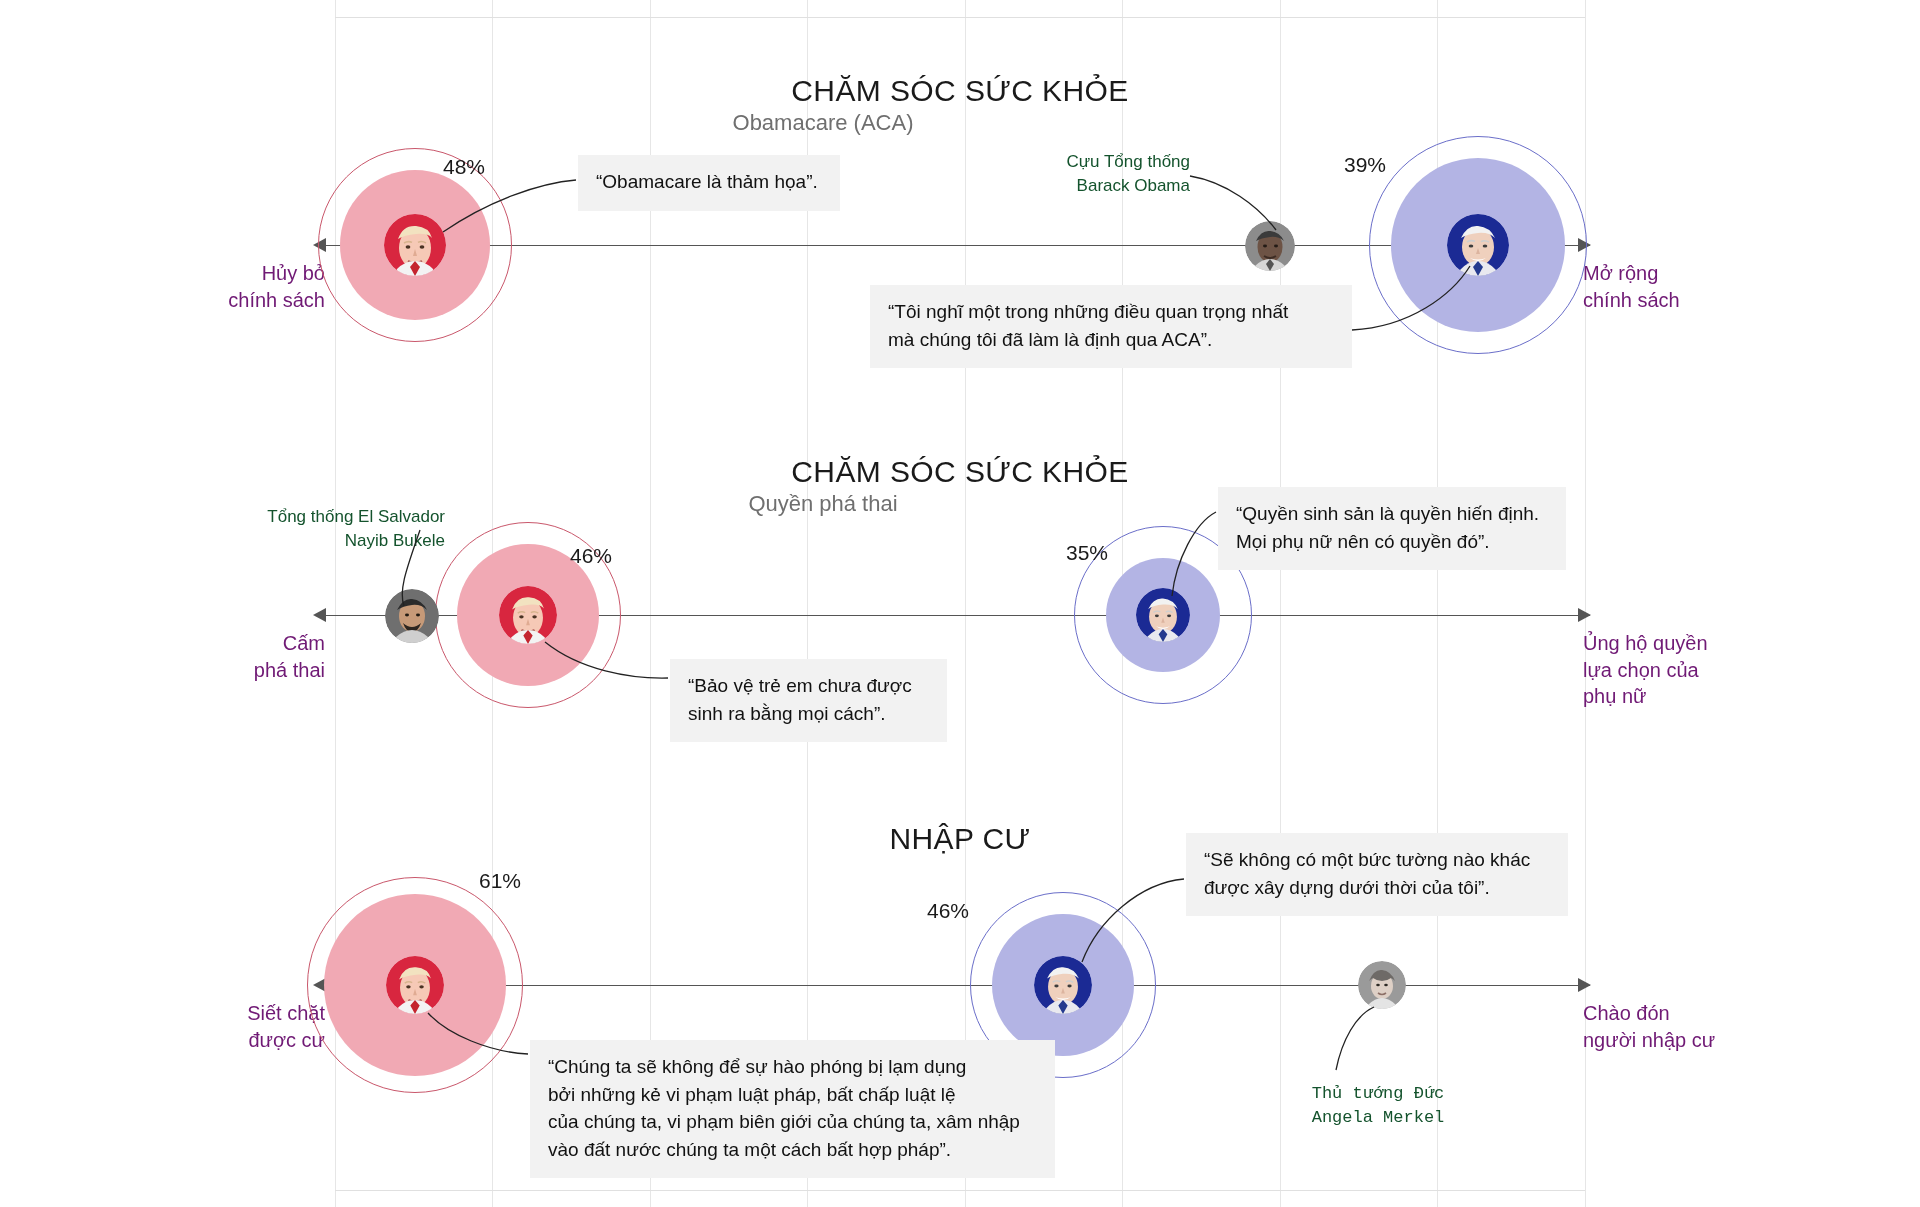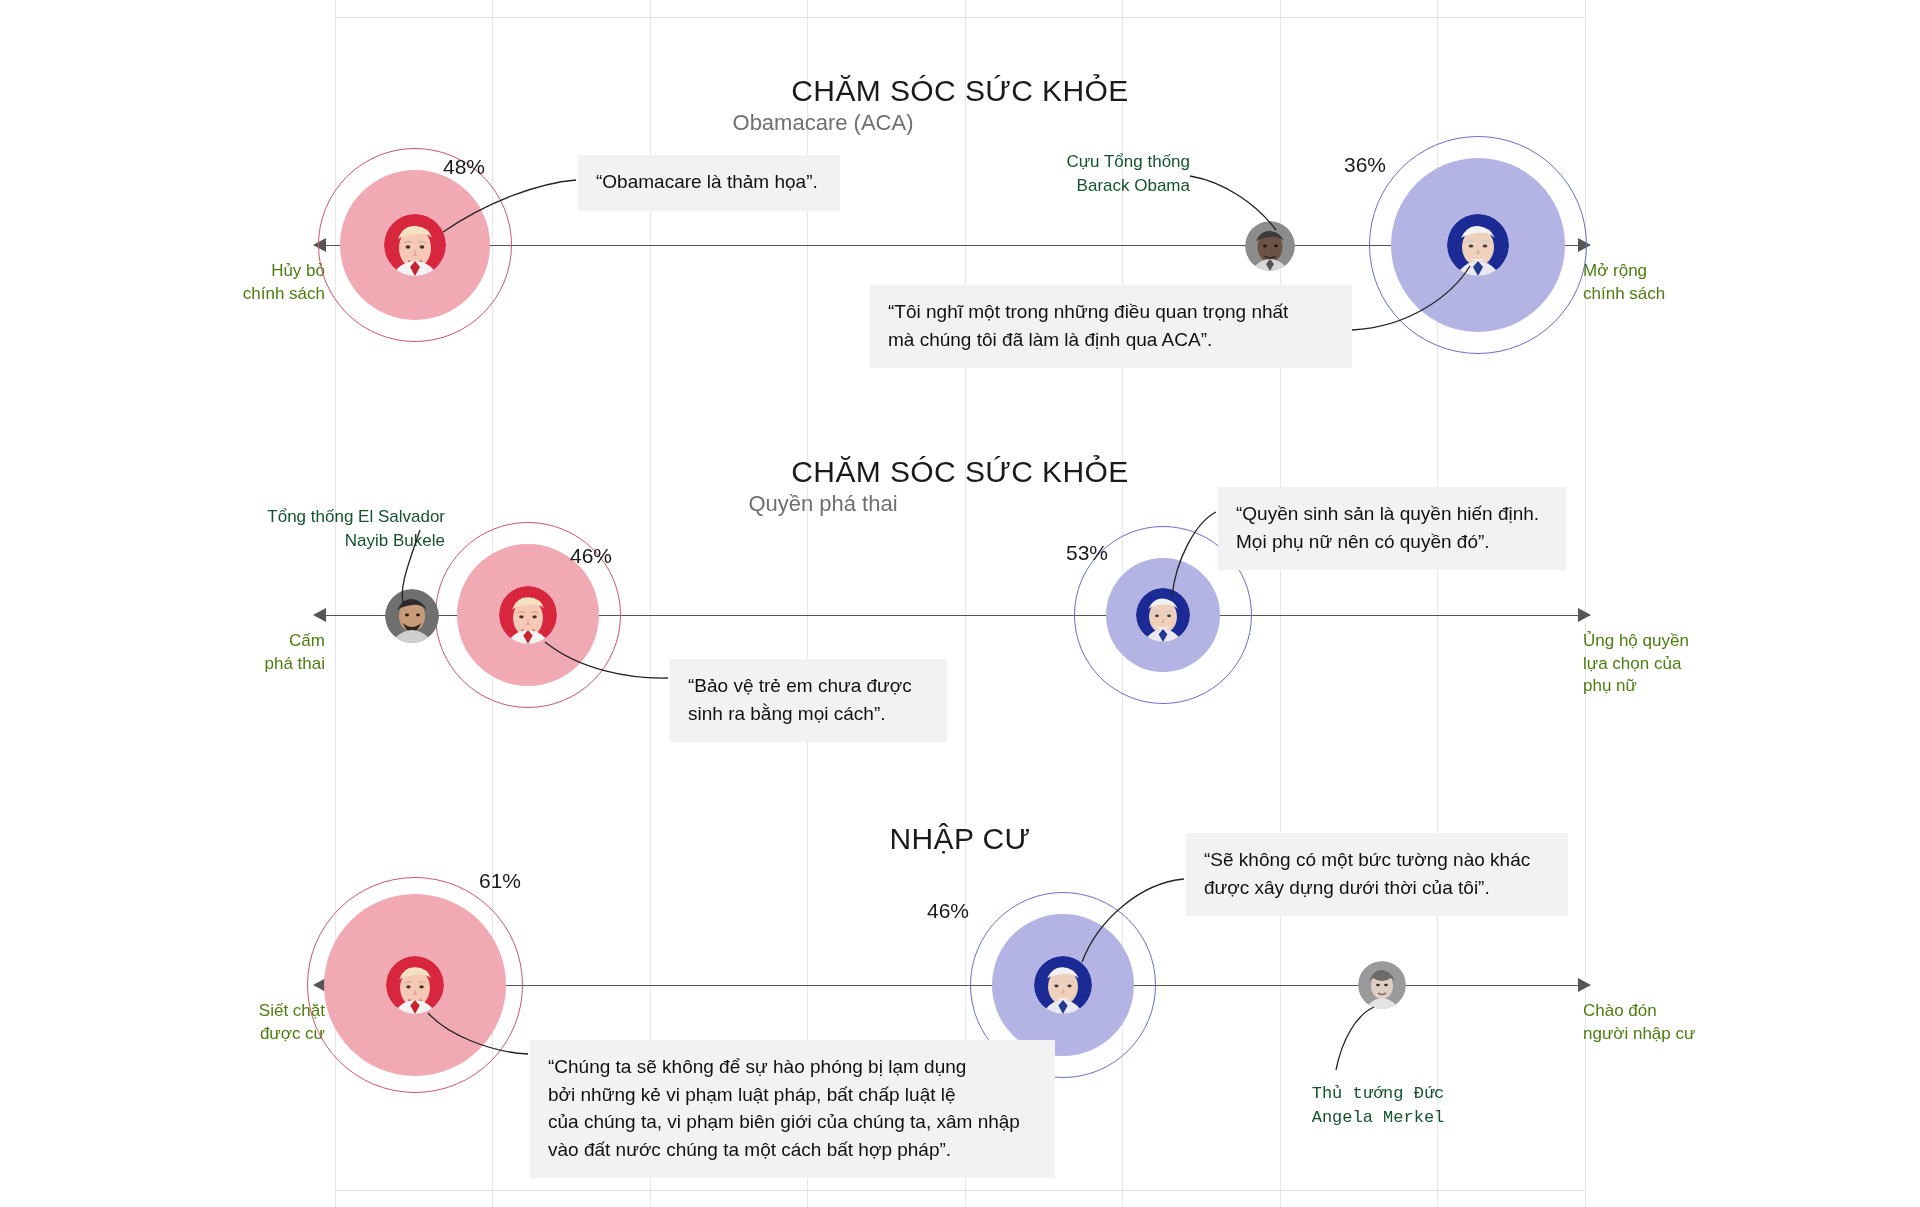--- a/index.html
+++ b/index.html
@@ -36,21 +36,21 @@
   
   .axis { position: absolute; height: 1px; background: #555; }
   .arrow {
     position: absolute; width: 0; height: 0;
     border-top: 7px solid transparent; border-bottom: 7px solid transparent;
   }
   .arrow.left  { border-right: 13px solid #555; }
   .arrow.right { border-left: 13px solid #555; }
 
   .axis-label {
-    position: absolute; font-size: 17px; color: #4d7c0f; line-height: 1.33;
+    position: absolute; font-size: 20px; color: #701a75; line-height: 1.33;
     white-space: pre-line;
   }
   .axis-label.l { text-align: right; }
   .axis-label.r { text-align: left; }
   .ring {
     position: absolute; border-radius: 50%; background: transparent;
     transform: translate(-50%, -50%);
   }
   .disc {
     position: absolute; border-radius: 50%;
@@ -135,21 +135,21 @@
         <path d="M34 28.4 q4 -2 8 0.6" stroke="#d8b48e" stroke-width="1.6" fill="none"></path>
         <path d="M31 35 l-2 7 h4z" fill="#e0ab92"></path>
         <path d="M24 47 q7 4 14 0" stroke="#b5675f" stroke-width="2.2" fill="none"></path>
         <path d="M13 55 q8 -8 18 -8 q10 0 18 8 l0 7 l-36 0z" fill="#f3f3f3"></path>
         <path d="M31 47 l-5 6 l5 9 l5 -9z" fill="#c4252f"></path>
       </svg>
     </div>
 
     <div class="ring blue" style="left:1478px; top:245px; width:218px; height:218px"></div>
     <div class="disc blue" style="left:1478px; top:245px; width:174px; height:174px"></div>
-    <div class="pct" style="left:1365px; top:165px">36%</div>
+    <div class="pct" style="left:1365px; top:165px">39%</div>
     <div class="face" style="left:1478px; top:245px; width:62px; height:62px">
       <svg viewBox="0 0 62 62">
         <circle cx="31" cy="31" r="31" fill="#1b2a94"></circle>
         <ellipse cx="31" cy="33" rx="16" ry="19" fill="#efd0bd"></ellipse>
         <path d="M14 24 q6 -13 17 -12 q12 1 17 12 q-6 -6 -17 -5 q-11 1 -17 5z" fill="#f2f2f2"></path>
         <ellipse cx="24" cy="32" rx="2.3" ry="1.6" fill="#3c3c3c"></ellipse>
         <ellipse cx="38" cy="32" rx="2.3" ry="1.6" fill="#3c3c3c"></ellipse>
         <path d="M20 28 q4 -2.4 8 -0.6" stroke="#cfcfcf" stroke-width="1.5" fill="none"></path>
         <path d="M34 27.6 q4 -2 8 0.6" stroke="#cfcfcf" stroke-width="1.5" fill="none"></path>
         <path d="M31 34 l-2 6 h4z" fill="#dcb49f"></path>
@@ -222,21 +222,21 @@
         <ellipse cx="33" cy="26" rx="2" ry="1.4" fill="#221a12"></ellipse>
         <path d="M18 34 q9 8 18 0 q-3 9 -9 9 q-6 0 -9 -9z" fill="#2e2620"></path>
         <path d="M11 48 q8 -7 16 -7 q8 0 16 7 l0 6 l-32 0z" fill="#cfcfcf"></path>
       </svg>
     </div>
     <div class="person-label right" style="left:230px; top:505px; width:215px">Tổng thống El Salvador
 Nayib Bukele</div>
 
     <div class="ring blue" style="left:1163px; top:615px; width:178px; height:178px"></div>
     <div class="disc blue" style="left:1163px; top:615px; width:114px; height:114px"></div>
-    <div class="pct" style="left:1087px; top:553px">53%</div>
+    <div class="pct" style="left:1087px; top:553px">35%</div>
     <div class="face" style="left:1163px; top:615px; width:54px; height:54px">
       <svg viewBox="0 0 62 62">
         <circle cx="31" cy="31" r="31" fill="#1b2a94"></circle>
         <ellipse cx="31" cy="33" rx="16" ry="19" fill="#efd0bd"></ellipse>
         <path d="M14 24 q6 -13 17 -12 q12 1 17 12 q-6 -6 -17 -5 q-11 1 -17 5z" fill="#f2f2f2"></path>
         <ellipse cx="24" cy="32" rx="2.3" ry="1.6" fill="#3c3c3c"></ellipse>
         <ellipse cx="38" cy="32" rx="2.3" ry="1.6" fill="#3c3c3c"></ellipse>
         <path d="M20 28 q4 -2.4 8 -0.6" stroke="#cfcfcf" stroke-width="1.5" fill="none"></path>
         <path d="M34 27.6 q4 -2 8 0.6" stroke="#cfcfcf" stroke-width="1.5" fill="none"></path>
         <path d="M31 34 l-2 6 h4z" fill="#dcb49f"></path>

